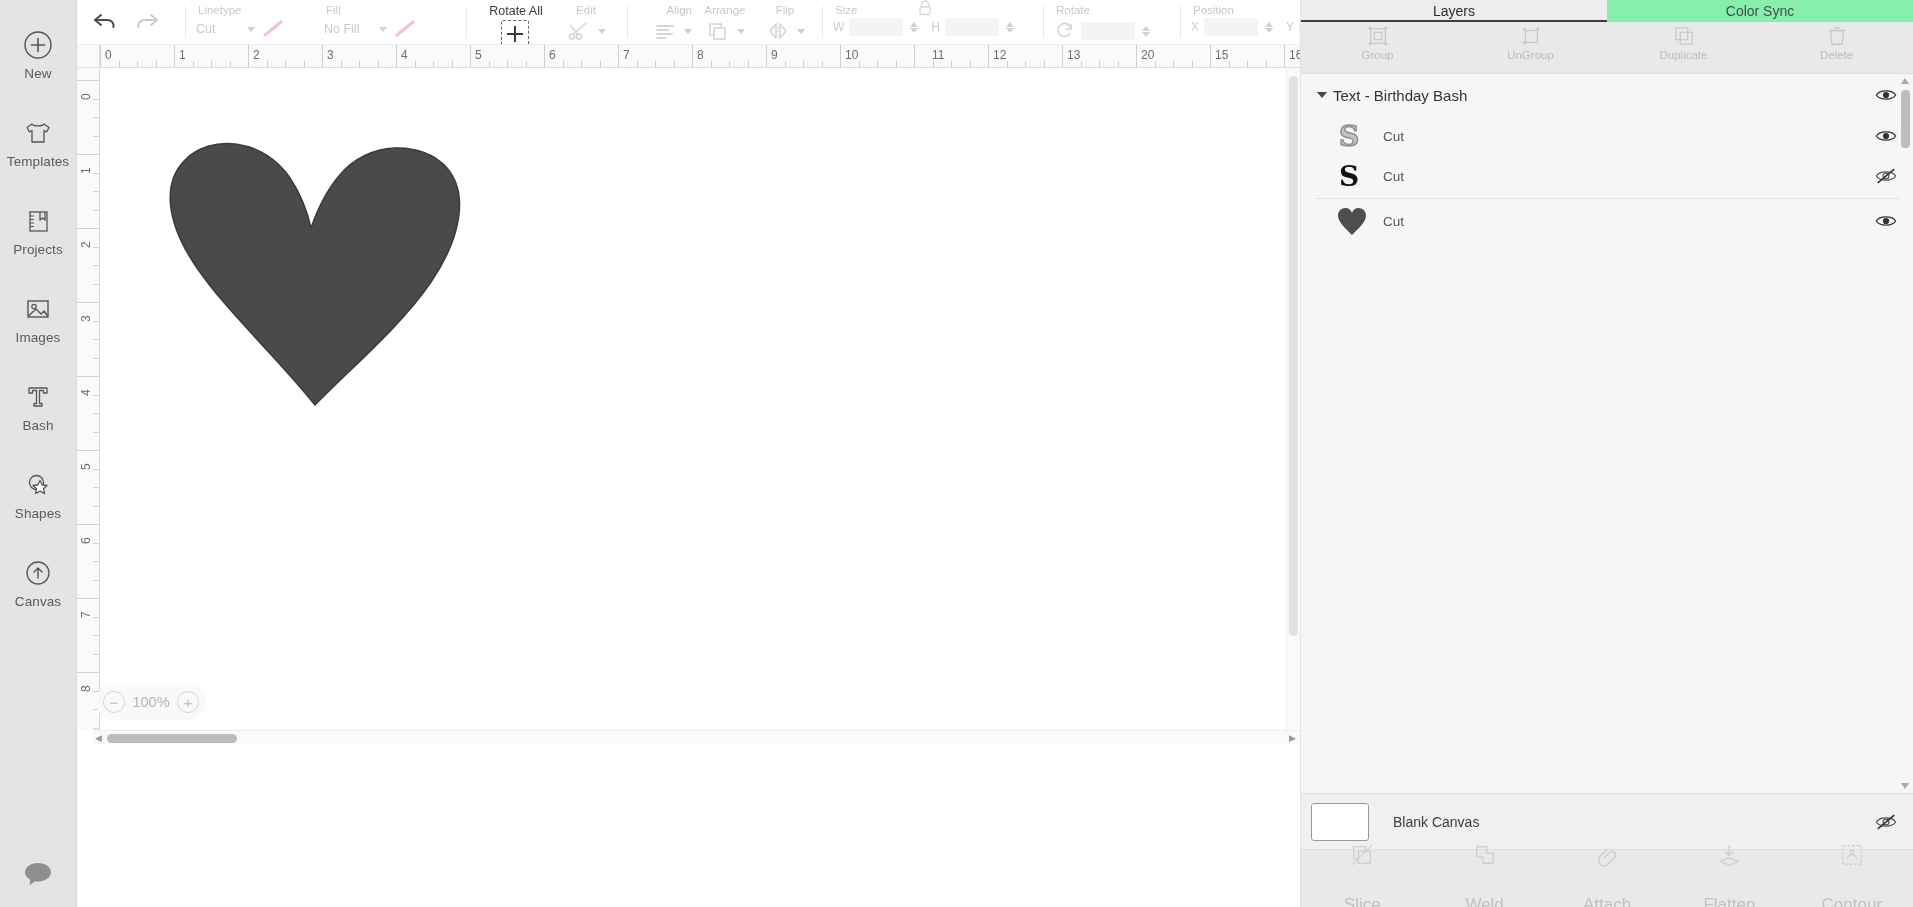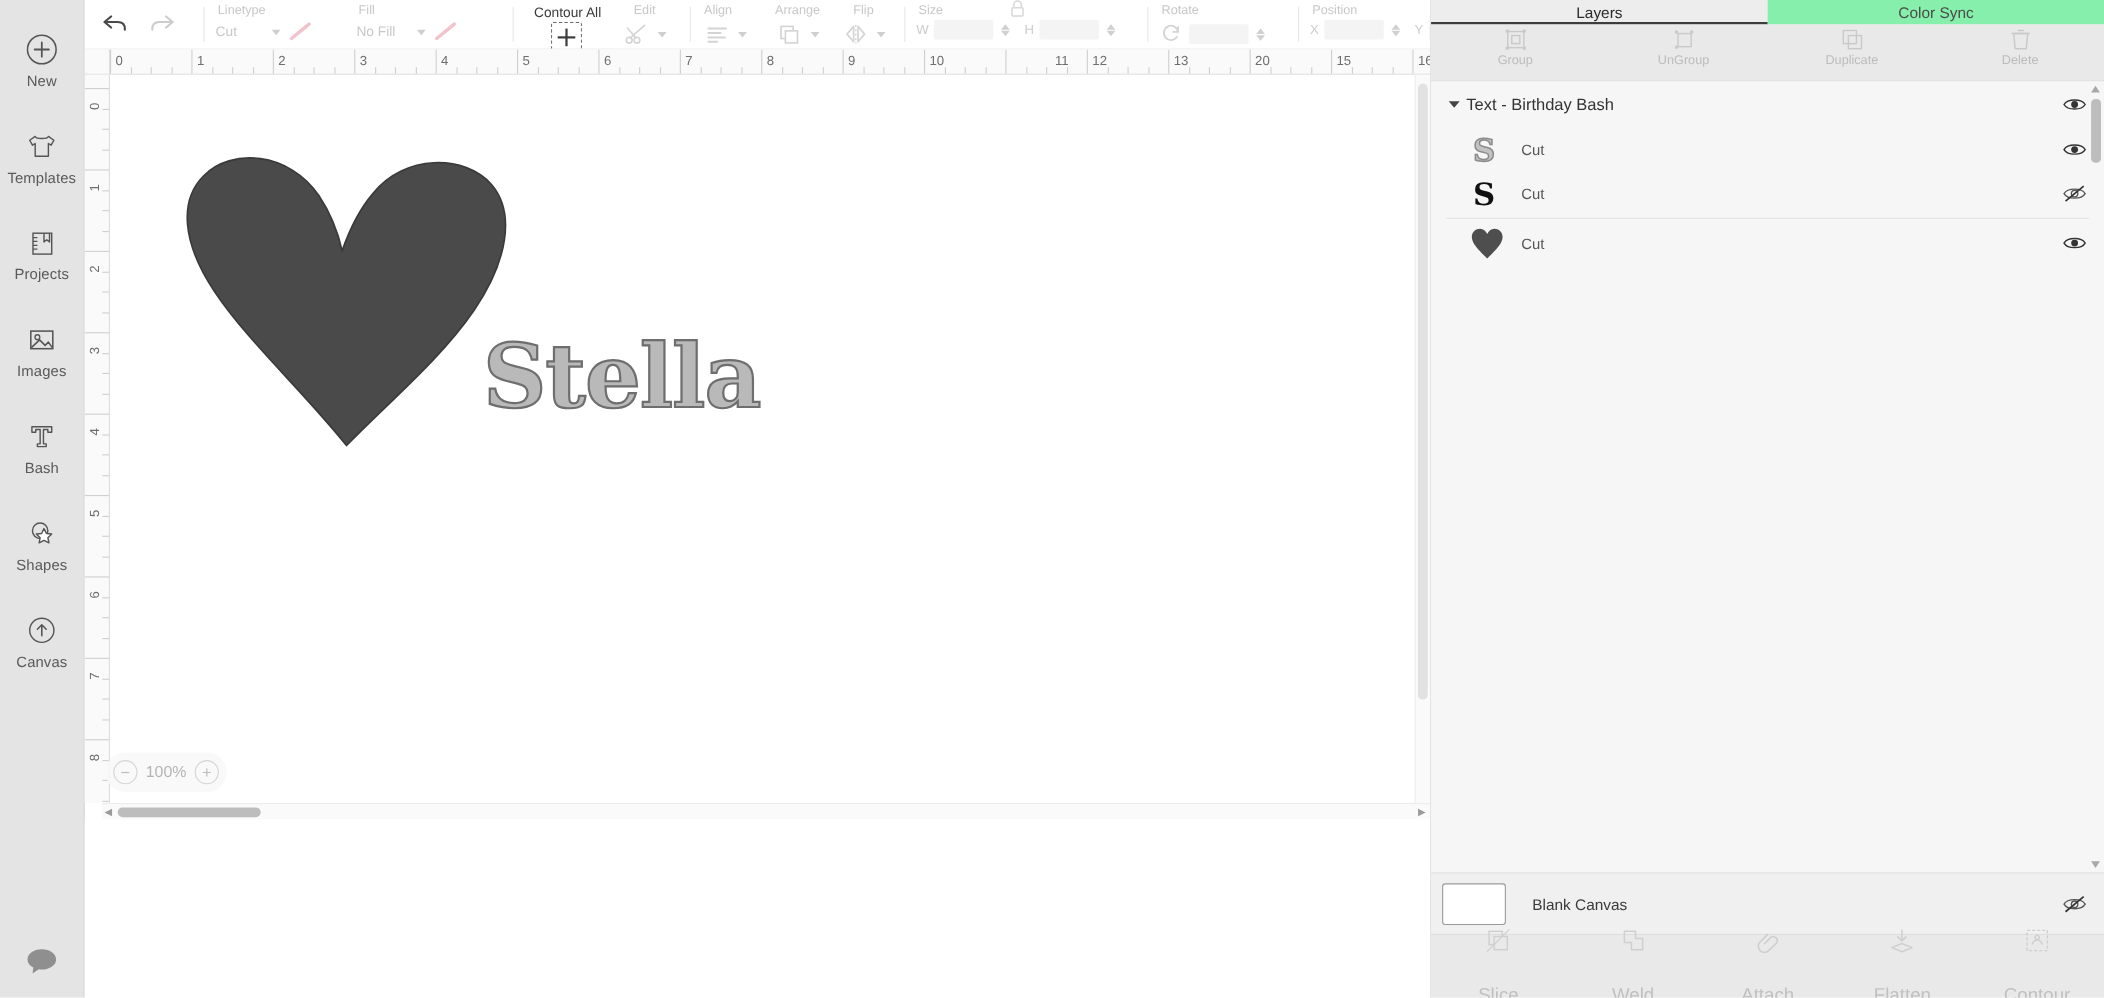--- a/index.html
+++ b/index.html
@@ -455,21 +455,21 @@
           <svg viewBox="0 0 26 22">
               <line x1="5" y1="17" x2="21" y2="4" stroke="#f2c3cd" stroke-width="3.2" stroke-linecap="round"></line>
             </svg>
         </span>
       </div>
     </div>
 
     <div class="tb-divider"></div>
 
     <div class="tb-group" style="min-width:76px;align-items:center">
-      <div class="tb-title active">Contour All</div>
+      <div class="tb-title active">Rotate All</div>
       <div class="tb-row" style="justify-content:center">
         <span class="selectall-box">
             <span class="plus-sign"></span>
           </span>
       </div>
     </div>
 
     <div class="tb-group" style="min-width:64px;align-items:center">
       <div class="tb-title">Edit</div>
       <div class="tb-row" style="justify-content:center">
@@ -479,21 +479,21 @@
               <circle cx="12" cy="16.5" r="2.6" fill="none" stroke="#d4d4d4" stroke-width="1.5"></circle>
               <path d="M6 14.5 L19 3 M11 14.5 L3.5 5.5" stroke="#d4d4d4" stroke-width="1.5" stroke-linecap="round"></path>
             </svg>
         </span>
         <span class="caret"></span>
       </div>
     </div>
 
     <div class="tb-divider"></div>
 
-    <div class="tb-group" style="min-width:54px;align-items:flex-start">
+    <div class="tb-group" style="min-width:54px;align-items:flex-end">
       <div class="tb-title">Align</div>
       <div class="tb-row" style="justify-content:center">
         <span class="icon-btn">
           <svg width="22" height="20" viewBox="0 0 22 20">
               <path d="M3 5h16M3 9h11M3 13h15M3 17h8" stroke="#d4d4d4" stroke-width="1.8" stroke-linecap="round"></path>
             </svg>
         </span>
         <span class="caret"></span>
       </div>
     </div>
@@ -642,21 +642,21 @@
       <div class="rh-num" style="left: 671px;">9</div>
       <div class="rh-tick rh-minor" style="left: 684.5px;"></div>
       <div class="rh-tick rh-minor" style="left: 703px;"></div>
       <div class="rh-tick rh-minor" style="left: 721.5px;"></div>
       <div class="rh-tick rh-major" style="left: 740px;"></div>
       <div class="rh-num" style="left: 745px;">10</div>
       <div class="rh-tick rh-minor" style="left: 758.5px;"></div>
       <div class="rh-tick rh-minor" style="left: 777px;"></div>
       <div class="rh-tick rh-minor" style="left: 795.5px;"></div>
       <div class="rh-tick rh-major" style="left: 814px;"></div>
-      <div class="rh-num" style="left: 859px;">11</div>
+      <div class="rh-num" style="left: 832px;">11</div>
       <div class="rh-tick rh-minor" style="left: 832.5px;"></div>
       <div class="rh-tick rh-minor" style="left: 851px;"></div>
       <div class="rh-tick rh-minor" style="left: 869.5px;"></div>
       <div class="rh-tick rh-major" style="left: 888px;"></div>
       <div class="rh-num" style="left: 893px;">12</div>
       <div class="rh-tick rh-minor" style="left: 906.5px;"></div>
       <div class="rh-tick rh-minor" style="left: 925px;"></div>
       <div class="rh-tick rh-minor" style="left: 943.5px;"></div>
       <div class="rh-tick rh-major" style="left: 962px;"></div>
       <div class="rh-num" style="left: 967px;">13</div>
@@ -733,25 +733,20 @@
                  C 10 110, 8 72, 30 50
                  C 55 24, 108 28, 135 68
                  C 145 83, 152 100, 156 118
                  C 163 98, 172 80, 184 66
                  C 212 30, 268 30, 292 58
                  C 314 84, 306 128, 276 172
                  C 246 216, 198 256, 160 295 Z" fill="#4a4a4a" stroke="#3a3a3a" stroke-width="1.5"></path>
       </svg>
     </div>
 
-    <div class="art-text">
-      <svg width="290" height="95" viewBox="0 0 290 95">
-        <text x="2" y="72" font-family="'DejaVu Serif', serif" font-size="80" font-weight="bold" fill="#b9b9b9" stroke="#6e6e6e" stroke-width="2" letter-spacing="-1">Stella</text>
-      </svg>
-    </div>
   </div>
 
   <div class="cv-scroll-v">
     <div class="thumb"></div>
   </div>
   <div class="cv-scroll-h">
     <span class="sb-arrow" style="left:2px;top:2px">◀</span>
     <div class="thumb"></div>
     <span class="sb-arrow" style="right:4px;top:2px">▶</span>
   </div>

